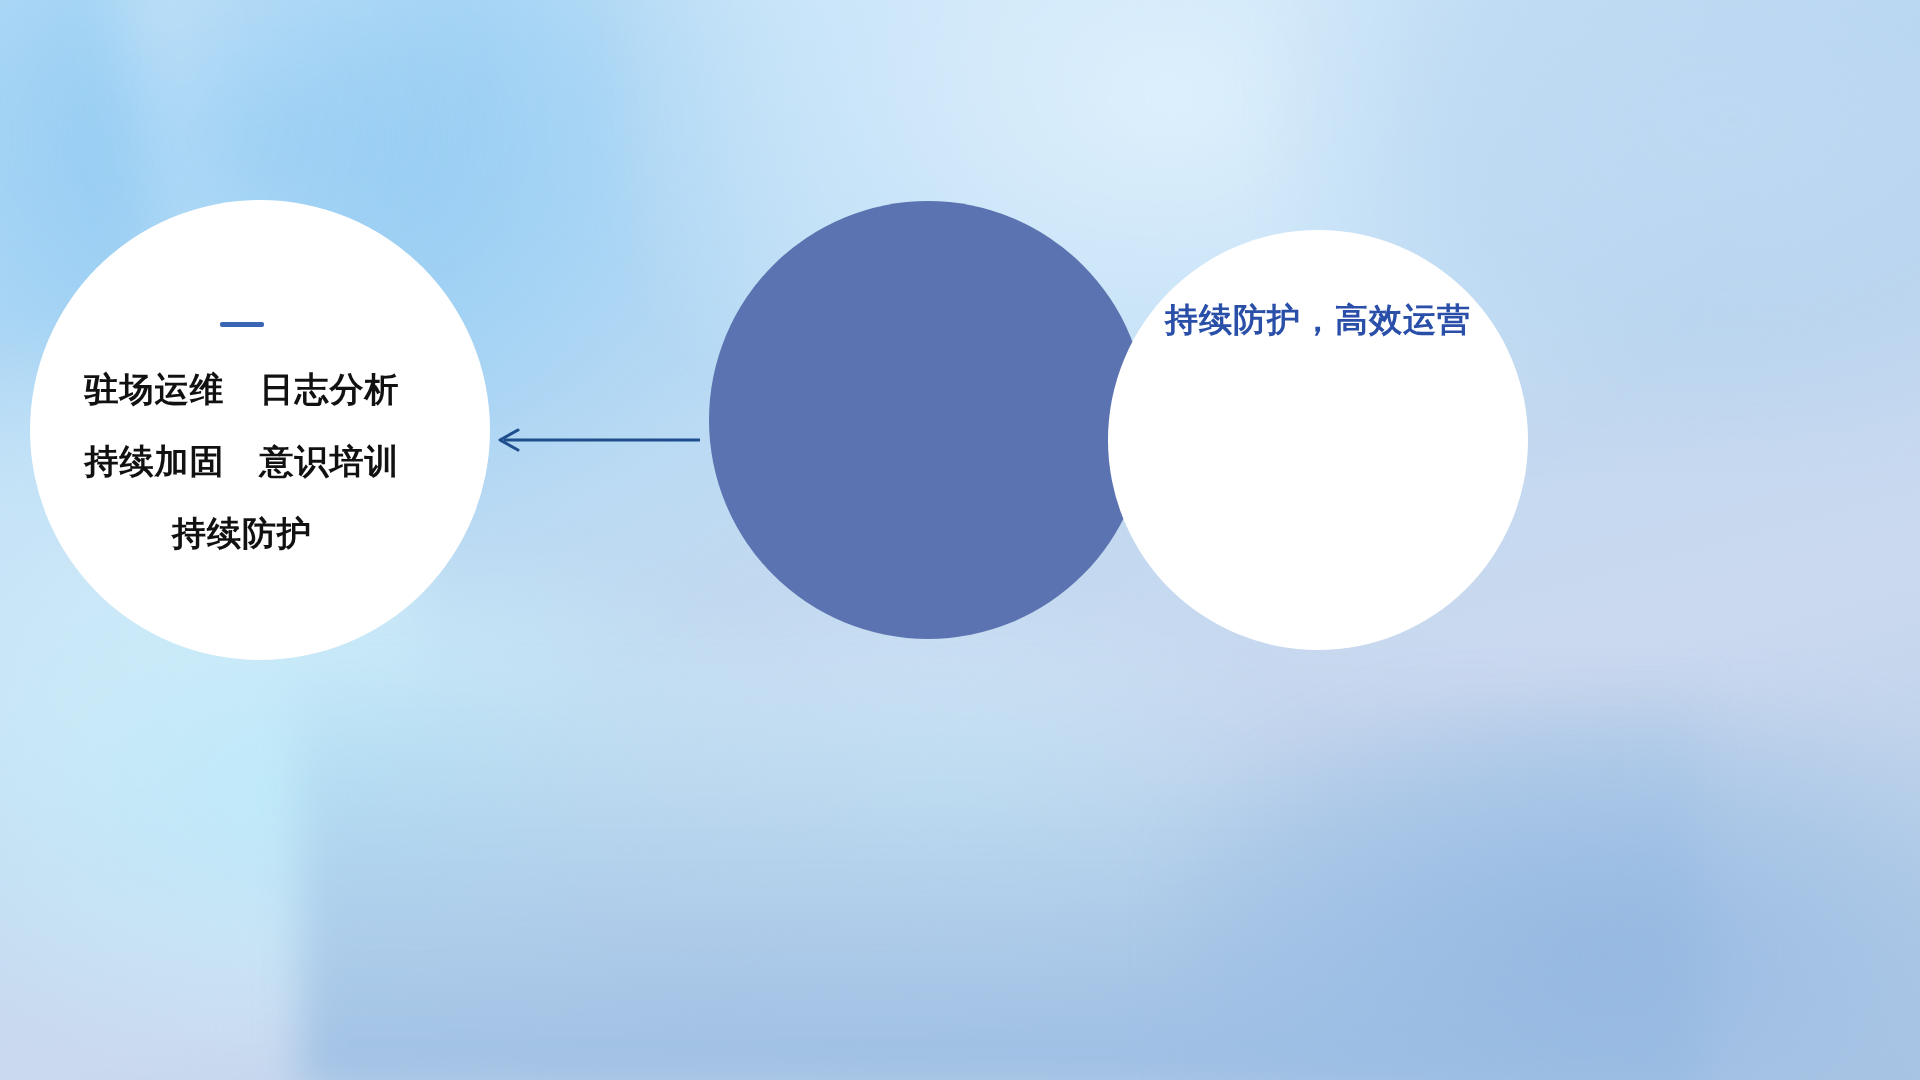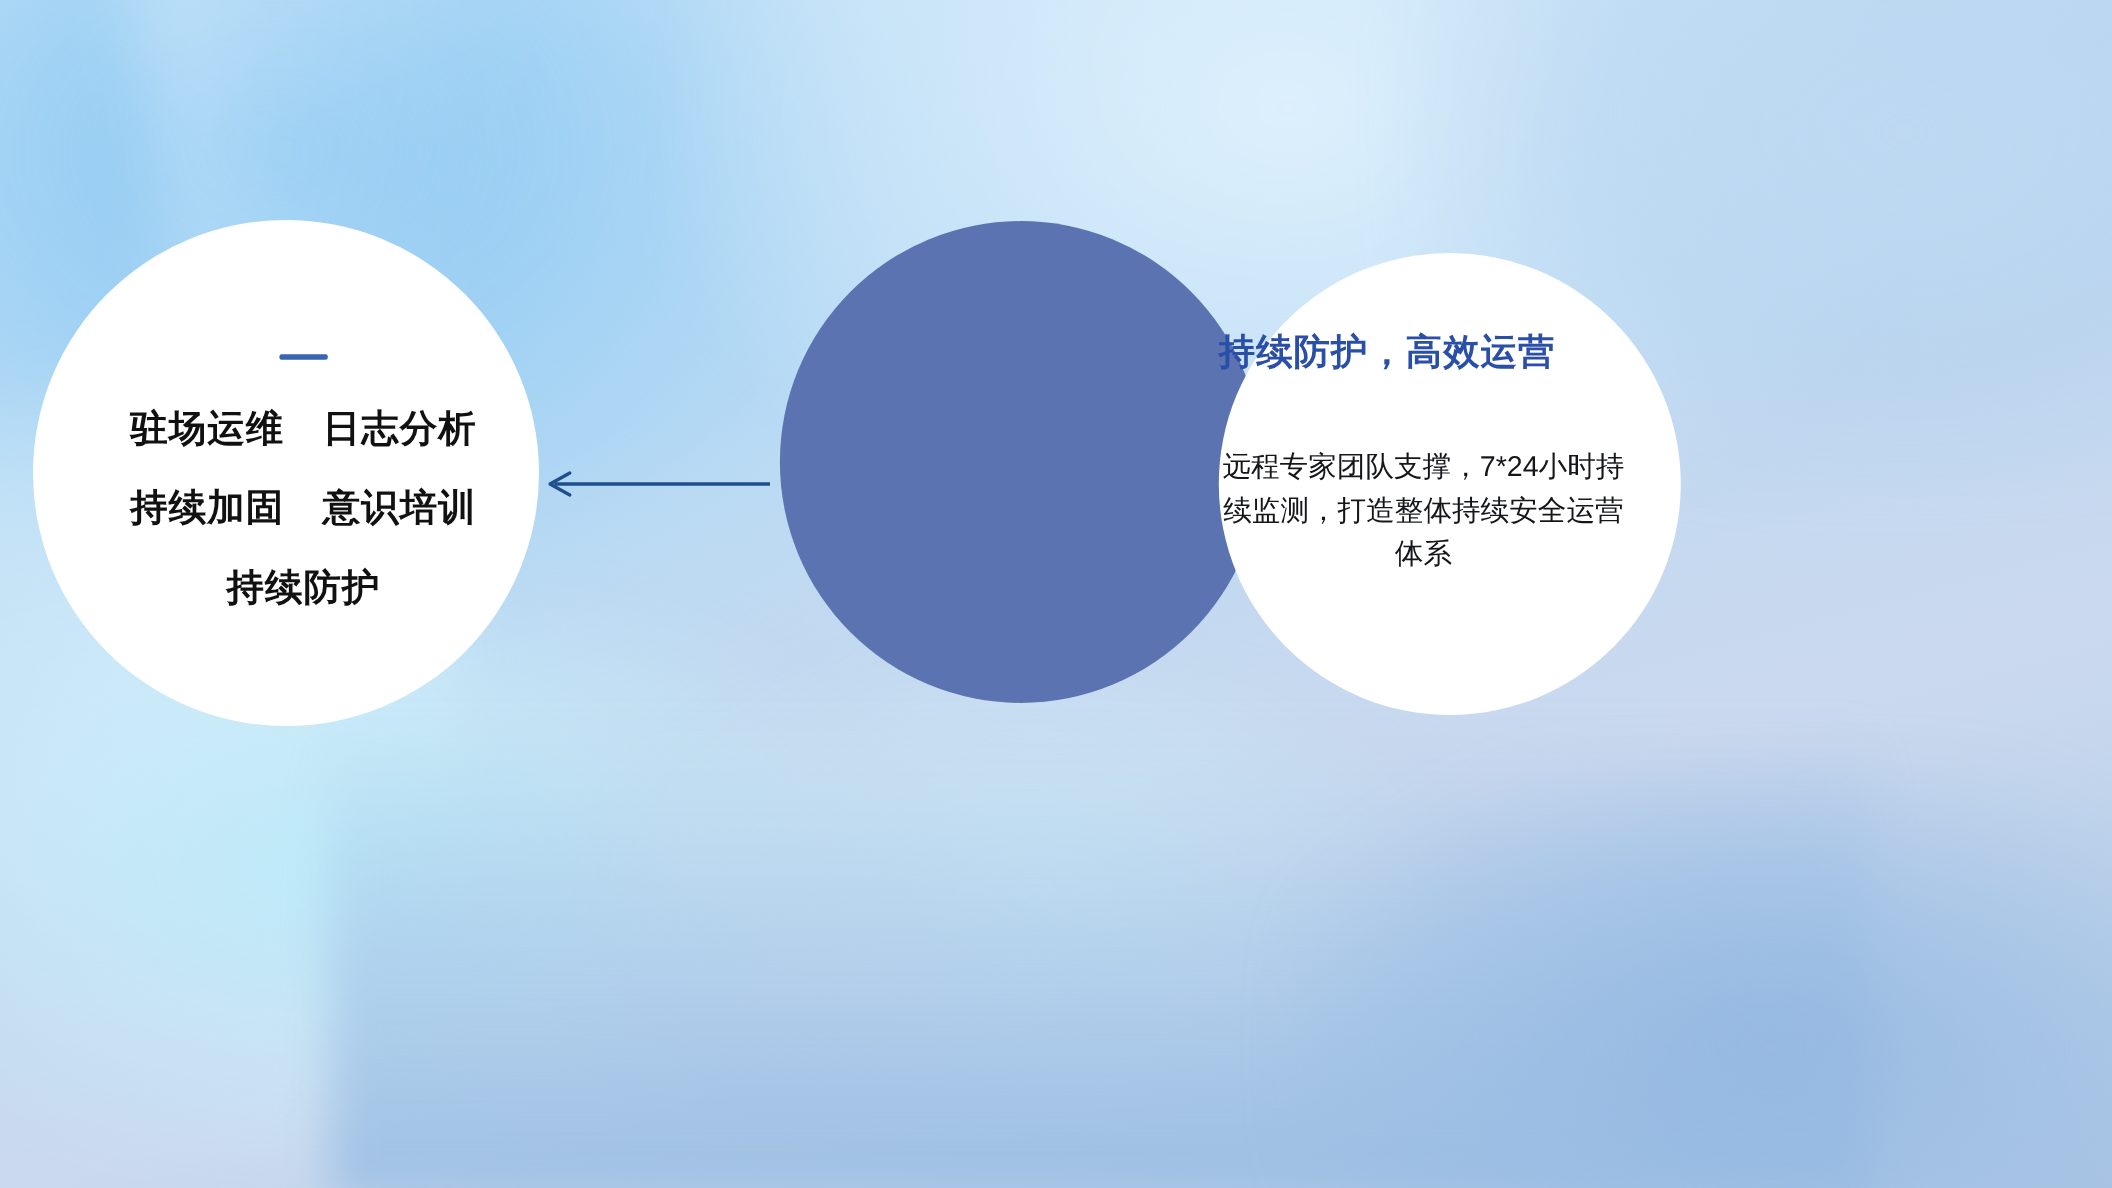--- a/index.html
+++ b/index.html
@@ -77,21 +77,21 @@
     z-index:4;
   }
   .circle-right{
     left:1108px;top:230px;width:420px;height:420px;
     background:#ffffff;
     z-index:5;
   }
 
   
   .left-inner{
-    position:absolute;left:46px;top:200px;width:460px;height:460px;
+    position:absolute;left:12px;top:200px;width:460px;height:460px;
     z-index:6;
     display:flex;flex-direction:column;align-items:center;justify-content:flex-start;
     pointer-events:none;
   }
   .dash{
     width:44px;height:5px;border-radius:2px;
     background:#3a64b4;
     margin-top:122px;
   }
   .left-lines{
@@ -122,21 +122,21 @@
     width:300px;
     text-align:center;
     font-size:26px;line-height:1.52;
     color:#f2f5fb;
   }
 
   
   .right-inner{
     position:absolute;left:1108px;top:230px;width:420px;height:420px;
     z-index:8;
-    display:flex;flex-direction:column;
+    display:flex;flex-direction:column;align-items:center;
     pointer-events:none;
   }
   .right-title{
     margin-top:68px;
     font-size:33px;font-weight:bold;color:#2a4fa8;
     white-space:nowrap;letter-spacing:1px;
   }
   .right-body{
     margin-top:62px;
     width:372px;
@@ -178,16 +178,15 @@
     <div class="left-lines">
       <div class="row">驻场运维　日志分析</div>
       <div class="row">持续加固　意识培训</div>
       <div class="row">持续防护</div>
     </div>
   </div>
 
 
   <div class="right-inner">
     <div class="right-title">持续防护，高效运营</div>
-    <div class="right-body">远程专家团队支撑，7*24小时持续监测，打造整体持续安全运营体系</div>
   </div>
 
 </div>
 
 </body></html>

